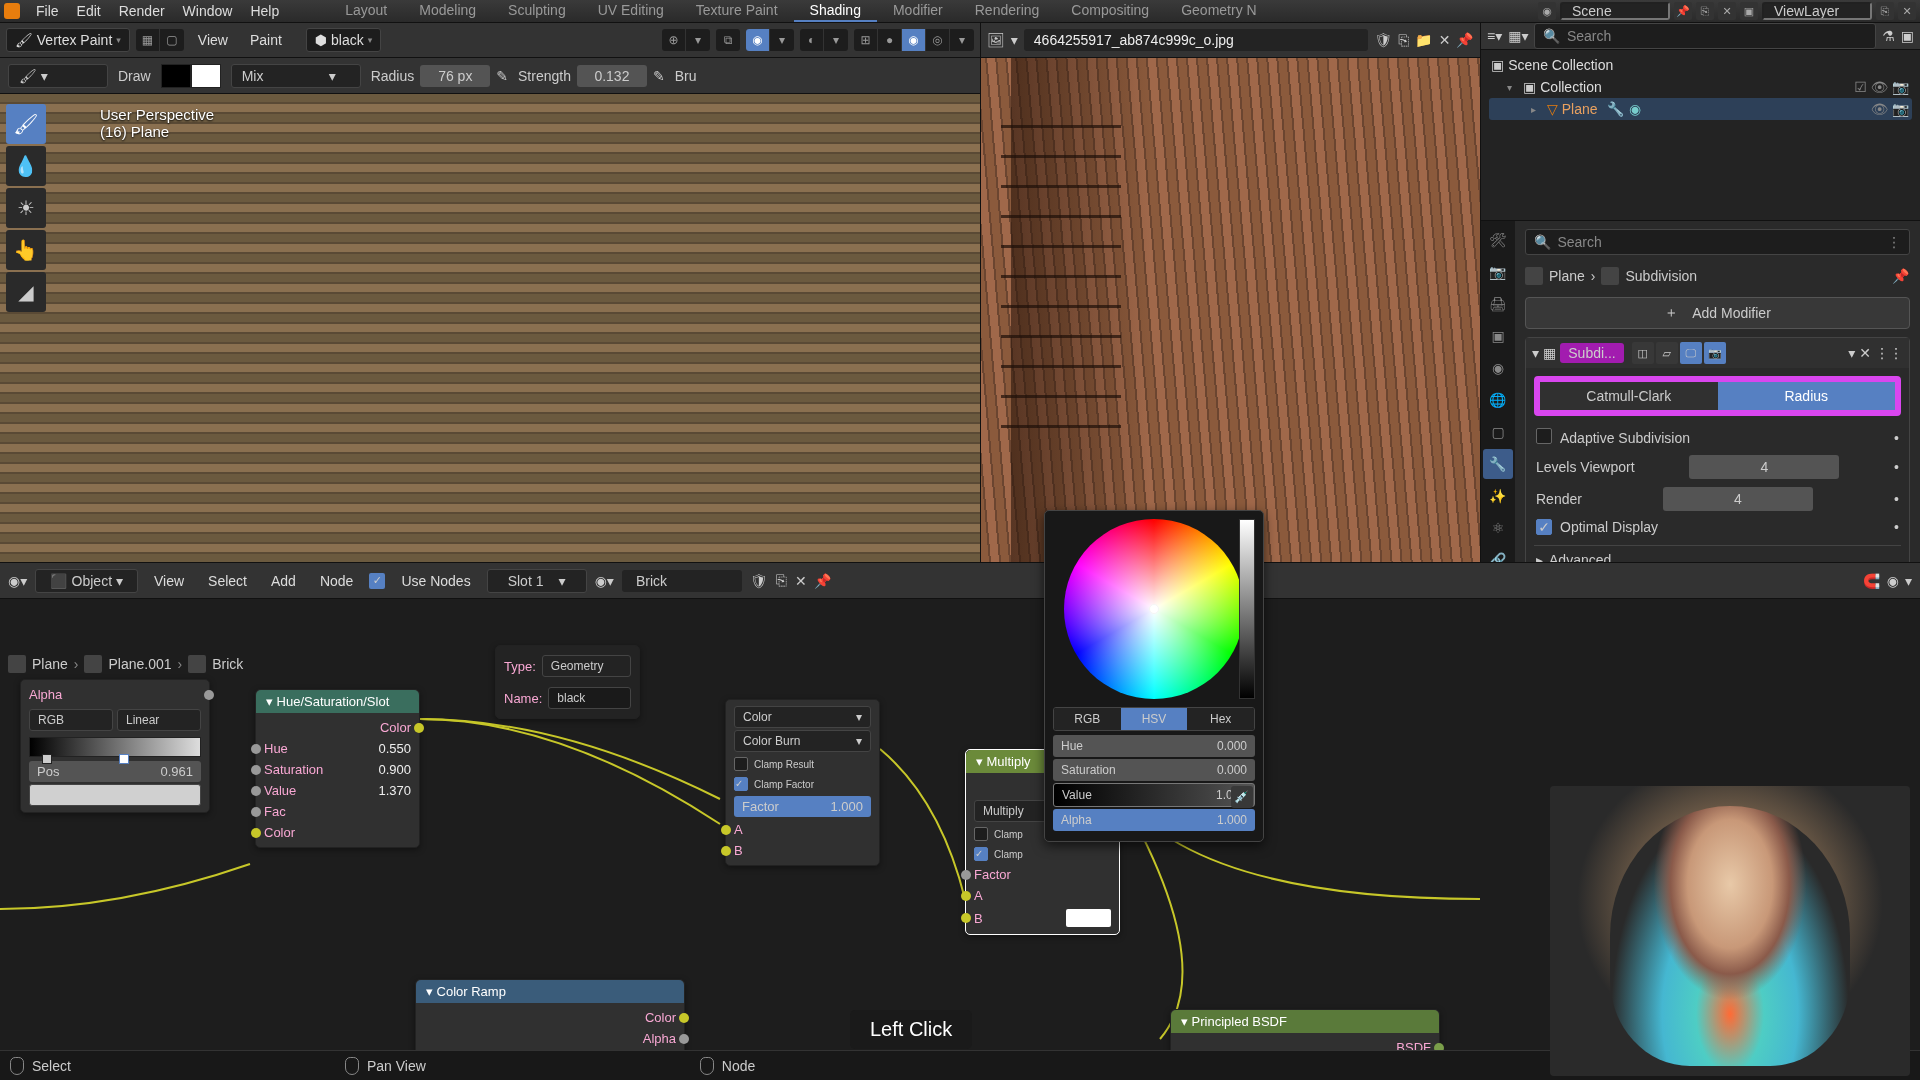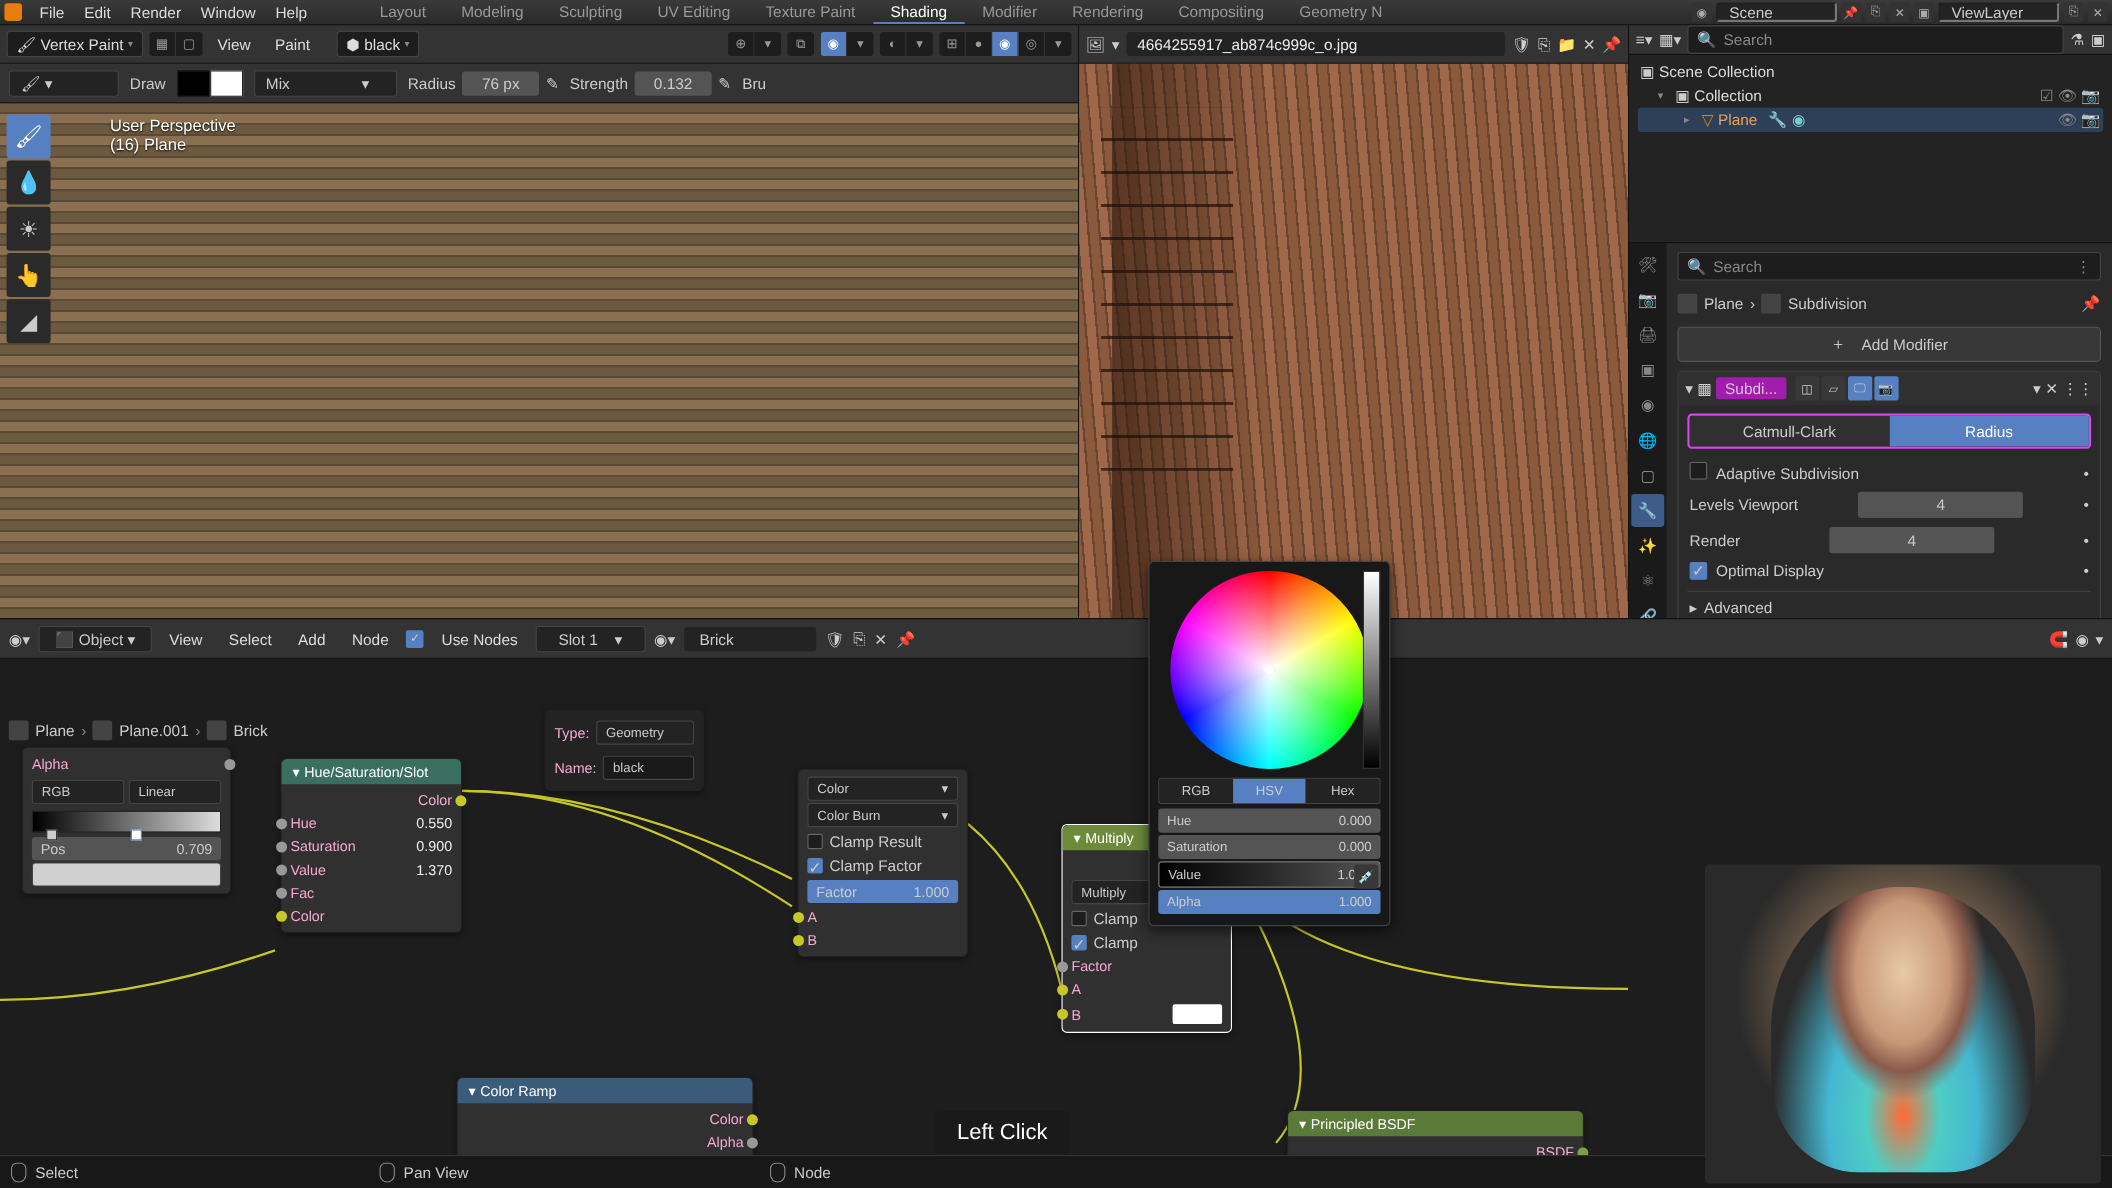--- a/index.html
+++ b/index.html
@@ -64,21 +64,21 @@
 .bc-row{display:flex;align-items:center;gap:6px;padding:4px 0;color:#ccc}
 .bc-row .bc-icon{width:18px;height:18px;background:#444;border-radius:2px}
 .add-mod{background:#383838;border:1px solid #555;border-radius:4px;padding:6px;text-align:center;margin:8px 0;display:flex;align-items:center;gap:14px;justify-content:center}
 .mod-panel{border:1px solid #444;border-radius:4px;background:#2a2a2a;margin-top:6px}
 .mod-head{display:flex;align-items:center;gap:4px;padding:4px 6px;background:#303030}
 .mod-head .mod-name{background:#a21caf;padding:2px 8px;border-radius:3px;flex:0 0 auto}
 .mod-head .mod-icons{display:flex;gap:2px;margin-left:4px}
 .mod-head .mod-icons .mi{width:22px;height:22px;background:#383838;border-radius:2px;display:flex;align-items:center;justify-content:center;font-size:11px}
 .mod-head .mod-icons .mi.active{background:#5680c2}
 .mod-body{padding:8px}
-.seg-btn{display:flex;border:2px solid #d946ef;border-radius:4px;overflow:hidden;margin-bottom:8px}
+.seg-btn{display:flex;border:6px solid #d946ef;border-radius:4px;overflow:hidden;margin-bottom:8px}
 .seg-btn .seg{flex:1;padding:6px;text-align:center;background:#303030}
 .seg-btn .seg.active{background:#5680c2;color:#fff}
 .prop-row{display:flex;align-items:center;justify-content:space-between;padding:4px 2px}
 .prop-row .num-box{background:#545454;padding:4px 0;border-radius:3px;width:150px;text-align:center}
 .prop-row .cb{width:16px;height:16px;border:1px solid #666;border-radius:2px;display:inline-flex;align-items:center;justify-content:center;background:#1d1d1d}
 .prop-row .cb.checked{background:#5680c2;border-color:#5680c2}
 .node-area{height:520px;background:#1d1d1d;position:relative;border-top:1px solid #111}
 .node-header{height:36px;background:#333;display:flex;align-items:center;padding:0 8px;gap:8px;border-bottom:1px solid #111}
 .node-header .nm{padding:2px 8px;color:#ddd;font-size:14px}
 .node-header .dd{background:#232323;border:1px solid #444;border-radius:3px;padding:3px 14px;font-size:14px}
@@ -99,21 +99,21 @@
 .node-box .socket-row{display:flex;align-items:center;justify-content:space-between;padding:3px 0;position:relative}
 .node-box .socket-row .socket{width:10px;height:10px;border-radius:50%;position:absolute}
 .socket.out{right:-13px;background:#c7c729}
 .socket.in{left:-13px;background:#c7c729}
 .socket.gray{background:#999}
 .node-box .prop-label{color:#f9a8d4}
 .node-box .prop-val{color:#eee}
 .node-box .dd-row{background:#232323;border:1px solid #444;border-radius:3px;padding:3px 8px;margin:2px 0;display:flex;justify-content:space-between;font-size:12px}
 .node-box .slider-row{background:#545454;border-radius:3px;padding:3px 8px;margin:2px 0;display:flex;justify-content:space-between;font-size:13px}
 .node-box .slider-row.blue{background:#5680c2}
-.node-box .cb-row{display:flex;align-items:center;gap:6px;padding:3px 0;font-size:14px}
+.node-box .cb-row{display:flex;align-items:center;gap:6px;padding:3px 0;font-size:10px}
 .node-box .cb-row .cb{width:14px;height:14px;border:1px solid #666;border-radius:2px;background:#1d1d1d}
 .node-box .cb-row .cb.checked{background:#5680c2;border-color:#5680c2}
 .color-picker{position:absolute;left:1044px;top:510px;width:220px;background:#181818;border:1px solid #444;border-radius:5px;padding:8px;z-index:100;box-shadow:0 4px 12px rgba(0,0,0,.6)}
 .color-picker .wheel{width:180px;height:180px;margin:0 auto 8px;border-radius:50%;background:conic-gradient(red,yellow,lime,cyan,blue,magenta,red);position:relative}
 .color-picker .wheel::after{content:"";position:absolute;inset:0;border-radius:50%;background:radial-gradient(circle,#fff 0%,transparent 70%)}
 .color-picker .wheel .cursor{position:absolute;top:90px;left:90px;width:10px;height:10px;border:1px solid #333;border-radius:50%;transform:translate(-50%,-50%);background:#fff}
 .color-picker .val-strip{position:absolute;right:8px;top:8px;width:16px;height:180px;background:linear-gradient(#fff,#000);border:1px solid #333}
 .color-picker .mode-tabs{display:flex;border:1px solid #444;border-radius:3px;overflow:hidden;margin-bottom:4px}
 .color-picker .mode-tabs .mt{flex:1;text-align:center;padding:4px;background:#232323;font-size:12px}
 .color-picker .mode-tabs .mt.active{background:#5680c2}
@@ -441,21 +441,21 @@
         <div style="display:flex;gap:4px;font-size:11px;margin:2px 0">
           <span class="dd-row" style="flex:1">RGB</span>
           <span class="dd-row" style="flex:1">Linear</span>
         </div>
         <div class="ramp-grad" style="background:linear-gradient(90deg,#000,#ddd)">
           <div class="stop" style="left:10%"></div>
           <div class="stop sel" style="left:55%"></div>
         </div>
         <div class="slider-row">
           <span>Pos</span>
-            <span>0.709</span>
+            <span>0.961</span>
         </div>
         <div class="color-swatch-row" style="background:#d0d0d0"></div>
       </div>
     </div>
 
     <div class="node-box" style="left:255px;top:90px;width:165px">
       <div class="hdr color">
           <span>▾</span>
           <span>Hue/Saturation/Slot</span>
         </div>

